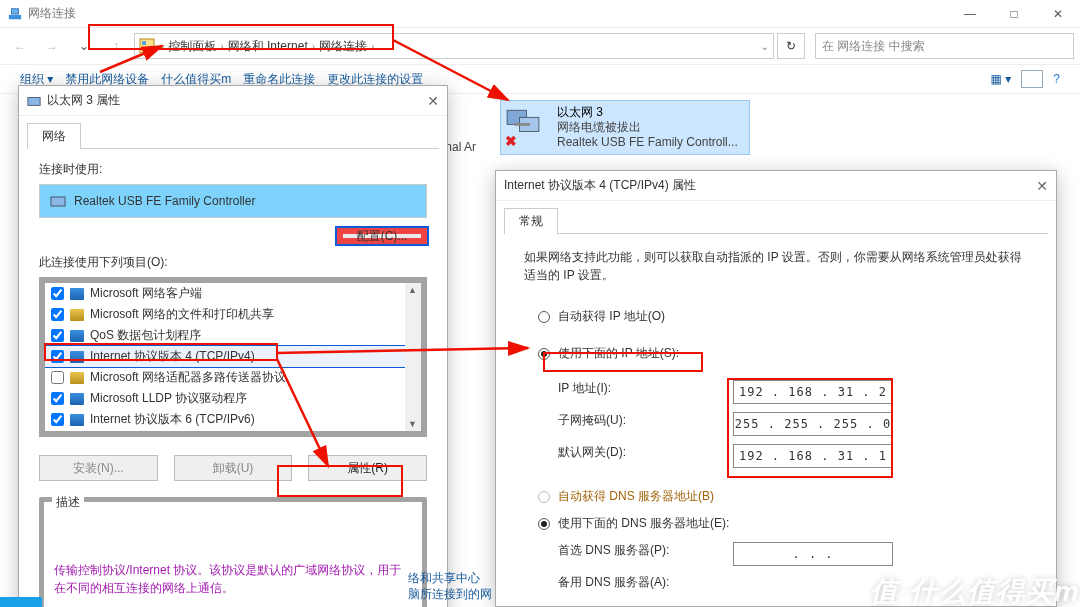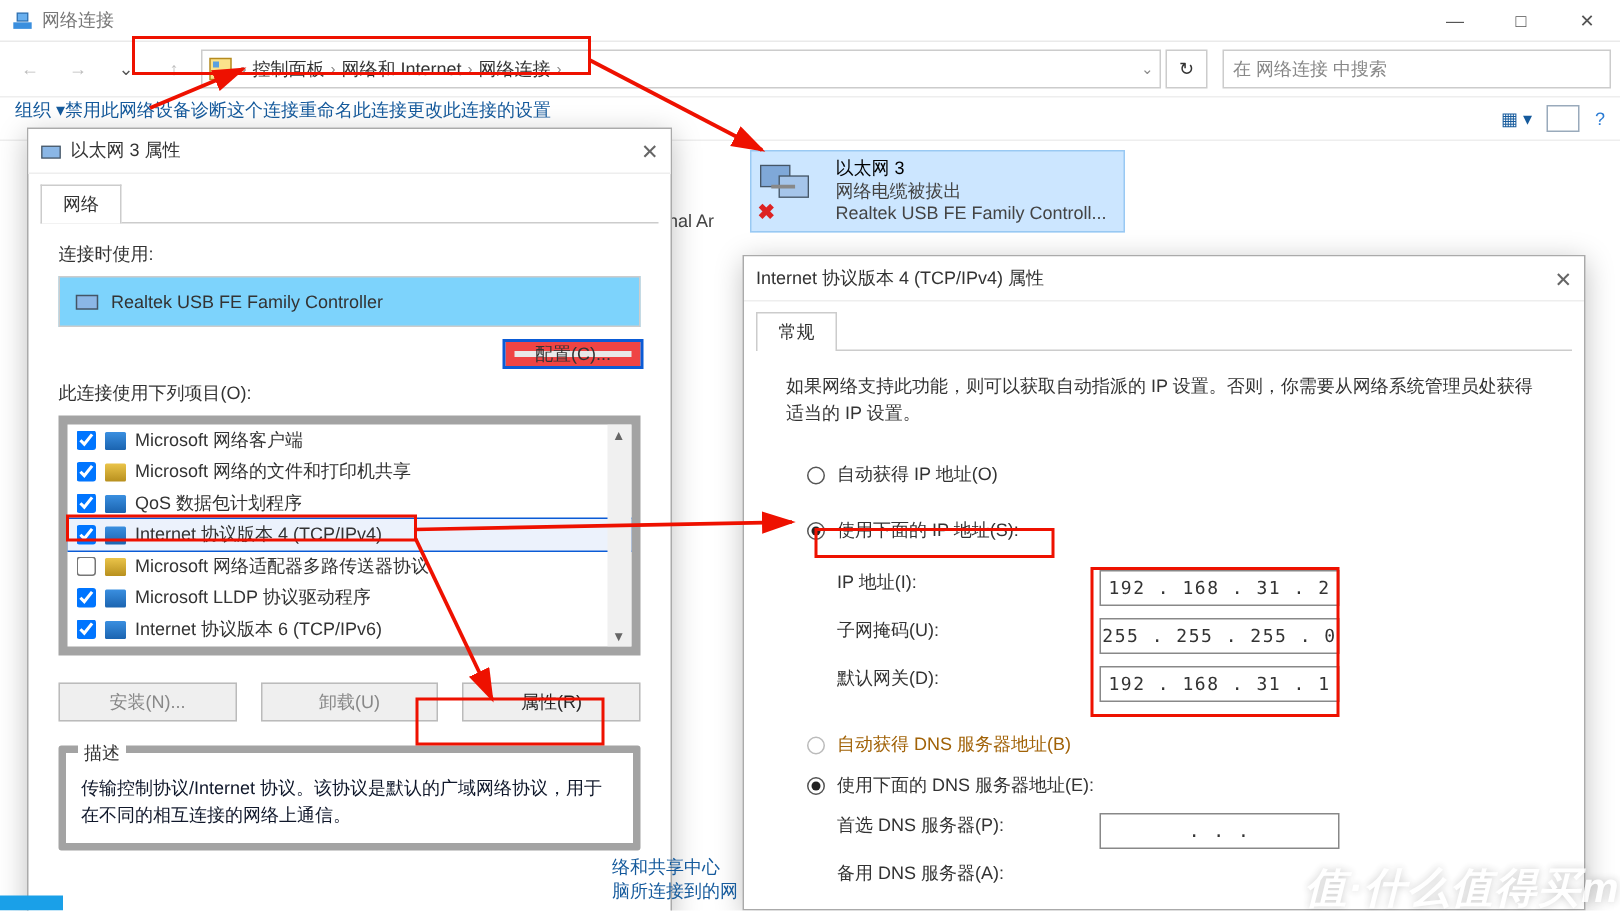--- a/index.html
+++ b/index.html
@@ -18,21 +18,21 @@
 .navbtn { width: 28px; height: 28px; display: flex; align-items: center; justify-content: center; color: #bbb; }
 .breadbox { flex: 0 0 640px; height: 26px; border: 1px solid #ccc; display: flex; align-items: center; padding: 0 4px; position: relative; }
 .breadbox .icn { width: 16px; height: 16px; margin-right: 6px; }
 .breadcrumbs { display: flex; align-items: center; gap: 4px; }
 .breadcrumbs span.sep { color: #888; font-size: 10px; }
 .breadbox .dd { margin-left: auto; color: #888; font-size: 10px; }
 .refresh { width: 28px; height: 26px; border: 1px solid #ccc; display: flex; align-items: center; justify-content: center; margin-left: -1px; }
 .searchbox { margin-left: 6px; flex: 1; height: 26px; border: 1px solid #ccc; display: flex; align-items: center; padding: 0 6px; color: #888; }
 
 
-.toolrow { height: 30px; display: flex; padding: 0 10px; border-top: 1px solid #eee; border-bottom: 1px solid #eee; gap: 0; }
+.toolrow { height: 30px; display: flex; align-items: center; padding: 0 20px; border-top: 1px solid #eee; border-bottom: 1px solid #eee; gap: 12px; }
 .toolrow .item { color: #155a9c; }
 .toolrow .right { margin-left: auto; display: flex; gap: 10px; color: #155a9c; align-items: center; }
 .toolrow .right .cell { width: 22px; height: 18px; border: 1px solid #9ab; }
 
 
 .adapters { position: absolute; left: 500px; top: 100px; width: 250px; }
 .adapter { display: flex; gap: 8px; padding: 4px; background: #cce6ff; border: 1px solid #99c9f3; }
 .adapter .iconwrap { position: relative; width: 44px; height: 44px; }
 .adapter .txt div { line-height: 15px; color: #444; }
 .adapter .txt .aname { color: #000; }
@@ -58,21 +58,21 @@
 .li { display: flex; align-items: center; gap: 6px; padding: 2px 6px; }
 .li input[type=checkbox] { width: 13px; height: 13px; }
 .li .ico { width: 14px; height: 12px; background: linear-gradient(#3a8fe0,#1b64b0); border-radius: 1px; }
 .li .ico.y { background: linear-gradient(#eac44a,#b8901e); }
 .li.hl { background: rgba(10,91,214,0.08); outline: 1px solid #0a5bd6; }
 .btnrow { display: flex; gap: 16px; margin-top: 18px; }
 .btn { flex: 1; height: 26px; border: 1px solid #bbb; background: #efefef; display: flex; align-items: center; justify-content: center; color: #888; }
 .btn.en { color: #222; }
 .descbox { border: 5px solid #a3a3a3; border-radius: 2px; padding: 14px 10px 10px; margin-top: 16px; position: relative; }
 .descbox .lg { position: absolute; top: -8px; left: 8px; background: #fff; padding: 0 4px; }
-.desc { color: #0f172a; line-height: 18px; }
+.desc { color: #a21caf; line-height: 18px; margin-top: 45px; }
 
 
 .dlg2 { left: 495px; top: 170px; width: 562px; height: 437px; }
 .dlg2 .note { padding: 4px 20px 14px; color: #333; line-height: 18px; }
 .dlg2 .optgroup { padding: 0 20px 0 34px; }
 .optrow { display: flex; align-items: center; gap: 8px; margin: 10px 0; }
 .radio { width: 12px; height: 12px; border: 1px solid #555; border-radius: 50%; display: inline-flex; align-items: center; justify-content: center; }
 .radio.sel::after { content: ""; width: 6px; height: 6px; border-radius: 50%; background: #222; }
 .optrow.hl { display: inline-flex; padding-right: 6px; }
 .fieldrow { display: flex; align-items: flex-start; margin: 8px 0 8px 20px; }
@@ -135,21 +135,21 @@
   </div>
   <div class="refresh">↻</div>
   <div class="searchbox">
     <span>在 网络连接 中搜索</span>
   </div>
 </div>
 
 <div class="toolrow">
   <span class="item">组织 ▾</span>
   <span class="item">禁用此网络设备</span>
-  <span class="item">诊断这个连接</span>
+  <span class="item">什么值得买m</span>
   <span class="item">重命名此连接</span>
   <span class="item">更改此连接的设置</span>
   <div class="right">
     <span>▦ ▾</span>
     <span class="cell"></span>
     <span style="color:#2a7bd4">?</span>
   </div>
 </div>
 
 <div class="adapters">

